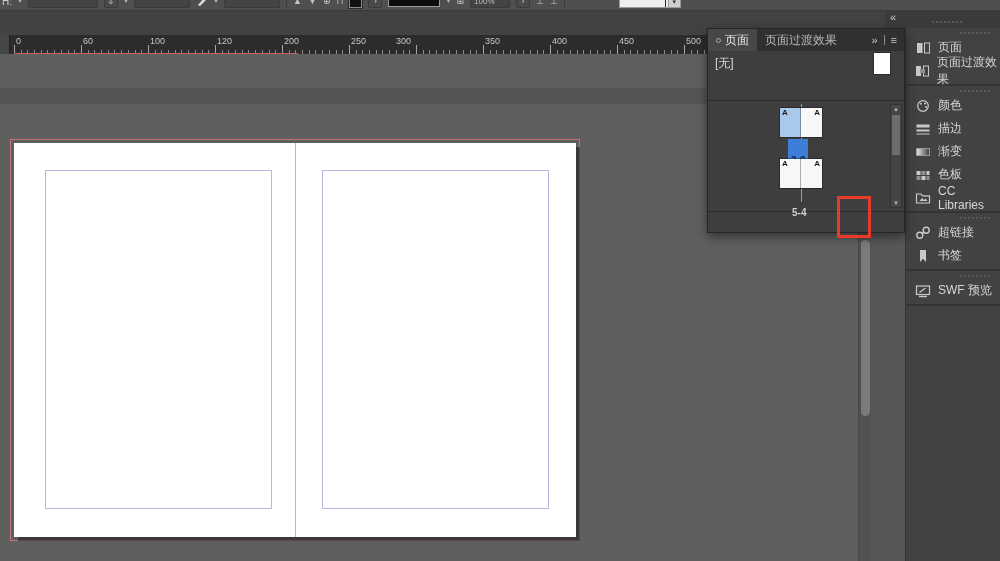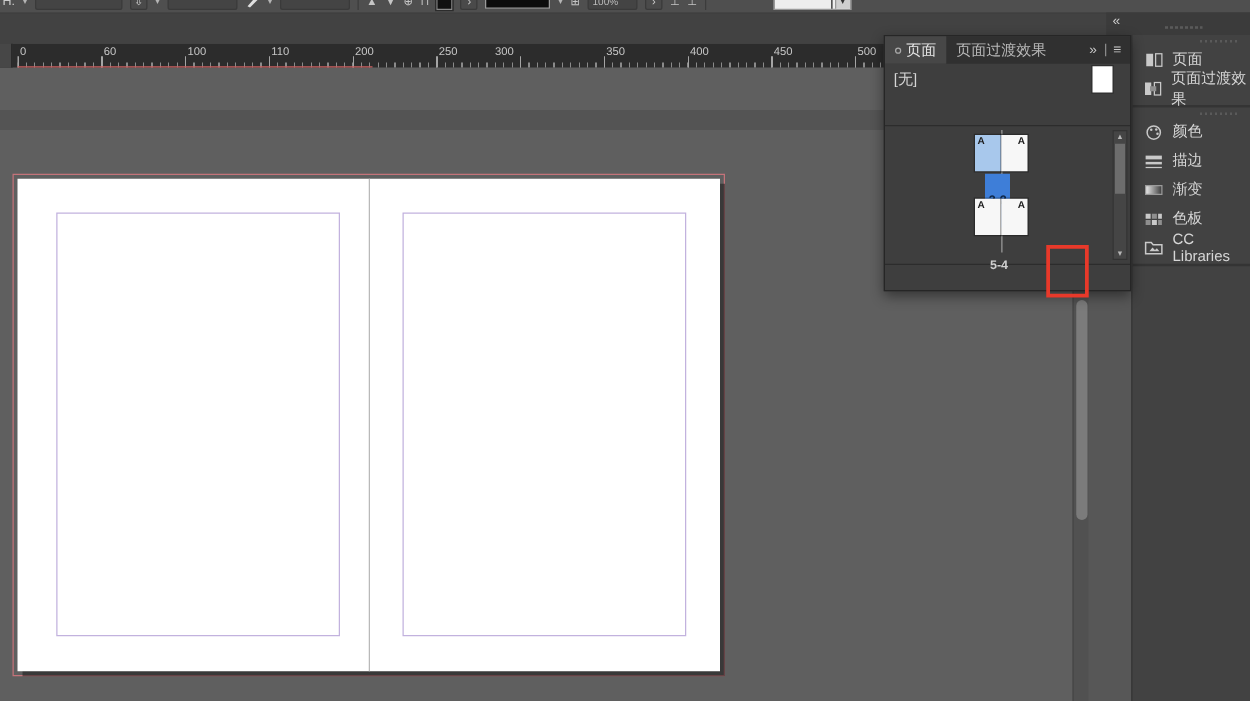--- a/index.html
+++ b/index.html
@@ -135,21 +135,21 @@
   </div>
 
   <div class="subbar"></div>
   <div class="ruler">
     <div class="ruler-corner"></div>
     <div class="ruler-minor"></div>
     <div class="ruler-major"></div>
     <span class="rlabel" style="left:16px">0</span>
     <span class="rlabel" style="left:83px">60</span>
     <span class="rlabel" style="left:150px">100</span>
-    <span class="rlabel" style="left:217px">110</span>
+    <span class="rlabel" style="left:217px">120</span>
     <span class="rlabel" style="left:284px">200</span>
     <span class="rlabel" style="left:351px">250</span>
     <span class="rlabel" style="left:396px">300</span>
     <span class="rlabel" style="left:485px">350</span>
     <span class="rlabel" style="left:552px">400</span>
     <span class="rlabel" style="left:619px">450</span>
     <span class="rlabel" style="left:686px">500</span>
     <div class="ruler-redline"></div>
   </div>
 
@@ -252,23 +252,57 @@
         <span class="dicon">
             <svg width="16" height="14" viewBox="0 0 16 14">
               <path d="M1.5 3 h4.5 l1.5 1.8 h7 v7.2 h-13 z" fill="none" stroke="#c9c9c9" stroke-width="1.2"></path>
               <path d="M4.5 10 l2.5-3 2 2 1.5-1.5 2 2.5 z" fill="#c9c9c9"></path>
             </svg>
           </span>
         <span>CC Libraries</span>
       </div>
     </div>
 
-
-
-
+    <div class="dock-group">
+      <div class="gripper"></div>
+      <div class="dock-item">
+        <span class="dicon">
+            <svg width="16" height="14" viewBox="0 0 16 14">
+              <circle cx="4.8" cy="9.2" r="3" fill="none" stroke="#c9c9c9" stroke-width="1.4"></circle>
+              <circle cx="11.2" cy="4.2" r="3" fill="none" stroke="#c9c9c9" stroke-width="1.4"></circle>
+              <path d="M6.5 7.5 L9.5 6" stroke="#c9c9c9" stroke-width="1.4"></path>
+            </svg>
+          </span>
+        <span>超链接</span>
+      </div>
+      <div class="dock-item">
+        <span class="dicon">
+            <svg width="16" height="14" viewBox="0 0 16 14">
+              <path d="M5 1 h6 v12 l-3-3.2 -3 3.2 z" fill="#c9c9c9"></path>
+            </svg>
+          </span>
+        <span>书签</span>
+      </div>
+    </div>
+
+
+
+    <div class="dock-group">
+      <div class="gripper"></div>
+      <div class="dock-item">
+        <span class="dicon">
+            <svg width="16" height="14" viewBox="0 0 16 14">
+              <rect x="1.5" y="2" width="13" height="8.5" fill="none" stroke="#c9c9c9" stroke-width="1.2"></rect>
+              <path d="M4.5 8.5 L10.5 4" stroke="#c9c9c9" stroke-width="1.4"></path>
+              <path d="M4 12.5 h8" stroke="#c9c9c9" stroke-width="1.4"></path>
+            </svg>
+          </span>
+        <span>SWF 预览</span>
+      </div>
+    </div>
 
   </div>
 
   <div class="pages-panel">
     <div class="pp-tabbar">
       <div class="pp-tab active">
         <span class="tab-dot"></span>
         <span>页面</span>
       </div>
       <div class="pp-tab">

